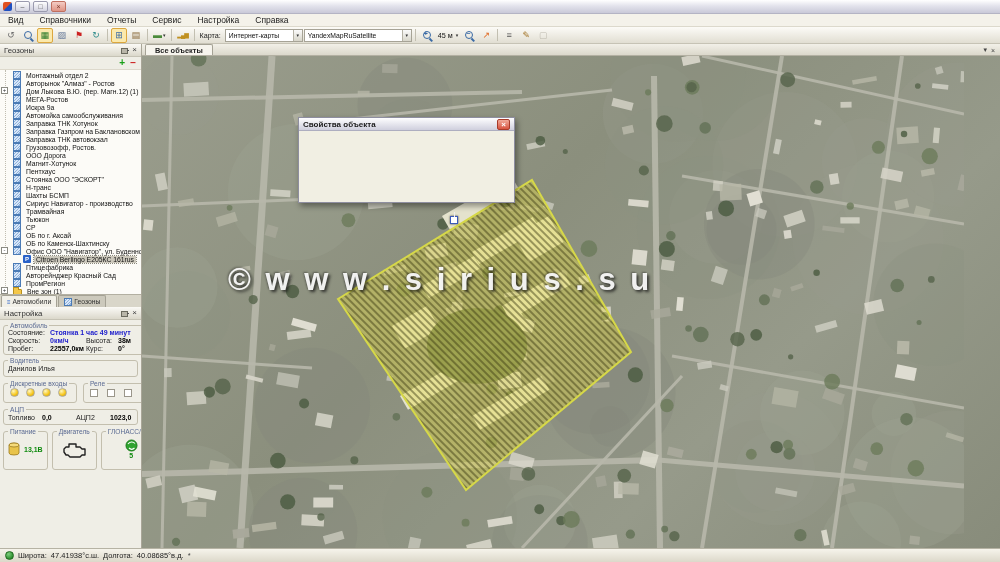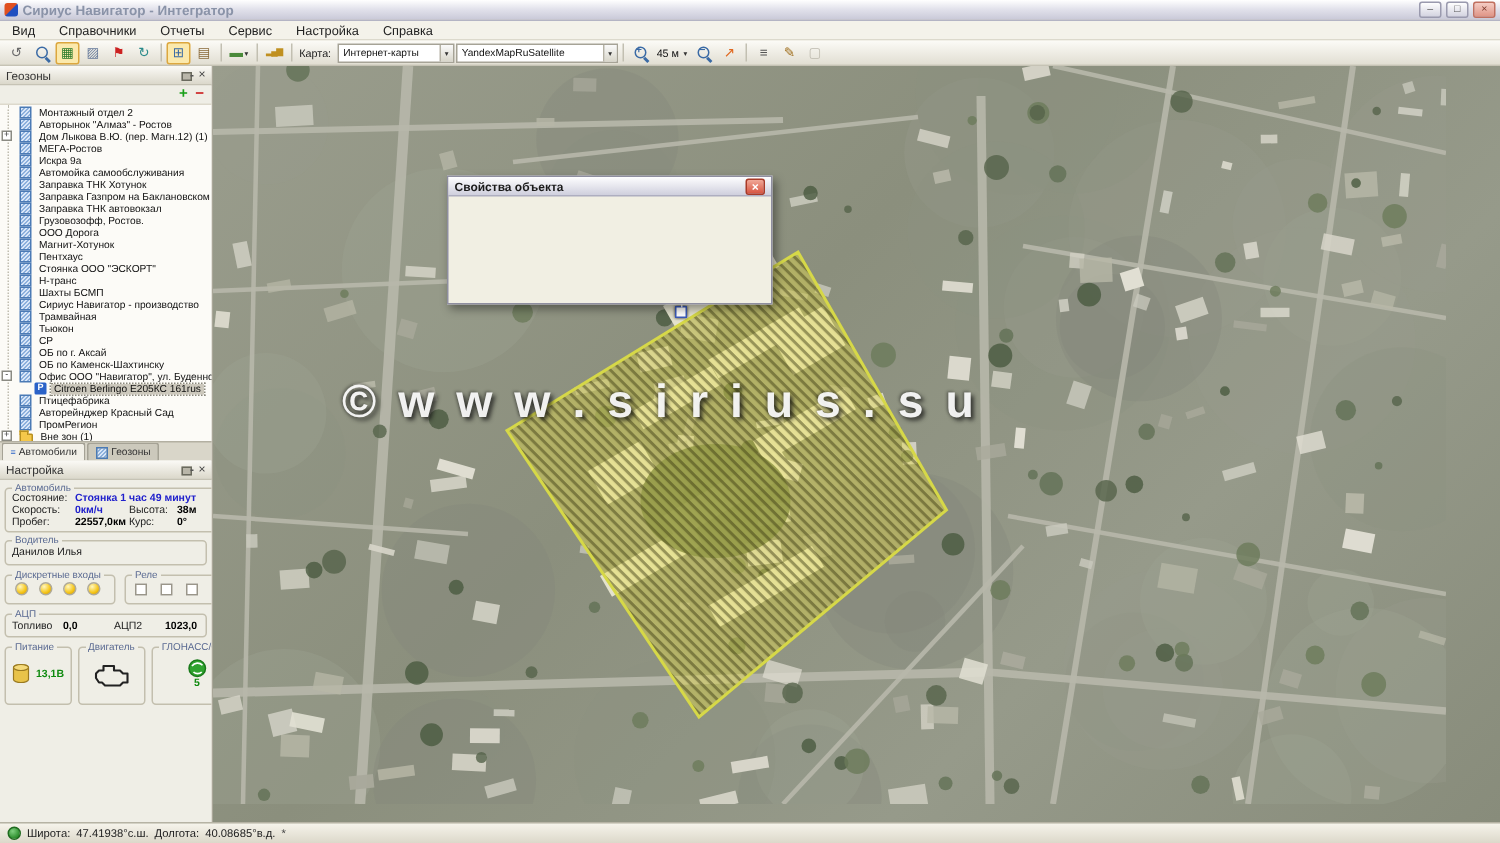--- a/index.html
+++ b/index.html
@@ -159,21 +159,20 @@
     display:flex;align-items:center;gap:4px;padding:0 5px;font-size:7.5px;color:#222;}
   .sb-globe{width:9px;height:9px;border-radius:50%;flex:none;border:1px solid #1f6a1f;
     background:radial-gradient(circle at 35% 30%,#7fd07f,#2f8f2f 70%);}
   .sb-star{color:#444;}
 </style>
 </head>
 <body>
 
 <div class="titlebar">
   <span class="app-icon"></span>
-  <span class="title-text">Сириус Навигатор - Интегратор</span>
   <span class="wb">–</span>
   <span class="wb">□</span>
   <span class="wb close">×</span>
 </div>
 
 <div class="menubar" id="menubar">
     <span class="menu-item">Вид</span>
     <span class="menu-item">Справочники</span>
     <span class="menu-item">Отчеты</span>
     <span class="menu-item">Сервис</span>
@@ -477,20 +476,27 @@
               <path d="M3 5 a4.5 4.5 0 0 1 7 -0.5 M4 9 a4 4 0 0 0 5.5 0" fill="none" stroke="#fff" stroke-width="1.1"></path>
             </svg>
             <span class="v-green">5</span>
           </div>
         </fieldset>
       </div>
     </div>
   </div>
 
   <div class="map-region">
+    <div class="map-tabstrip">
+      <span class="map-tab">Все объекты</span>
+      <span class="strip-btns">
+        <span>▾</span>
+        <span>×</span>
+      </span>
+    </div>
     <div class="map-canvas">
       <svg id="mapsvg" width="822" height="492">
           <defs>
             <pattern id="hatch" width="5" height="5" patternUnits="userSpaceOnUse" patternTransform="rotate(45)">
               <rect width="5" height="5" fill="rgba(232,222,70,0.42)"></rect>
               <rect width="5" height="2" fill="rgba(58,56,16,0.45)"></rect>
             </pattern>
           </defs>
           <circle cx="614.3766205116997" cy="410.51530723577144" r="46.19130629403112" fill="#8d9180" opacity="0.35"></circle>
           <circle cx="510.80290779974445" cy="57.742000036752785" r="49.97495337853904" fill="#999c8b" opacity="0.35"></circle>

